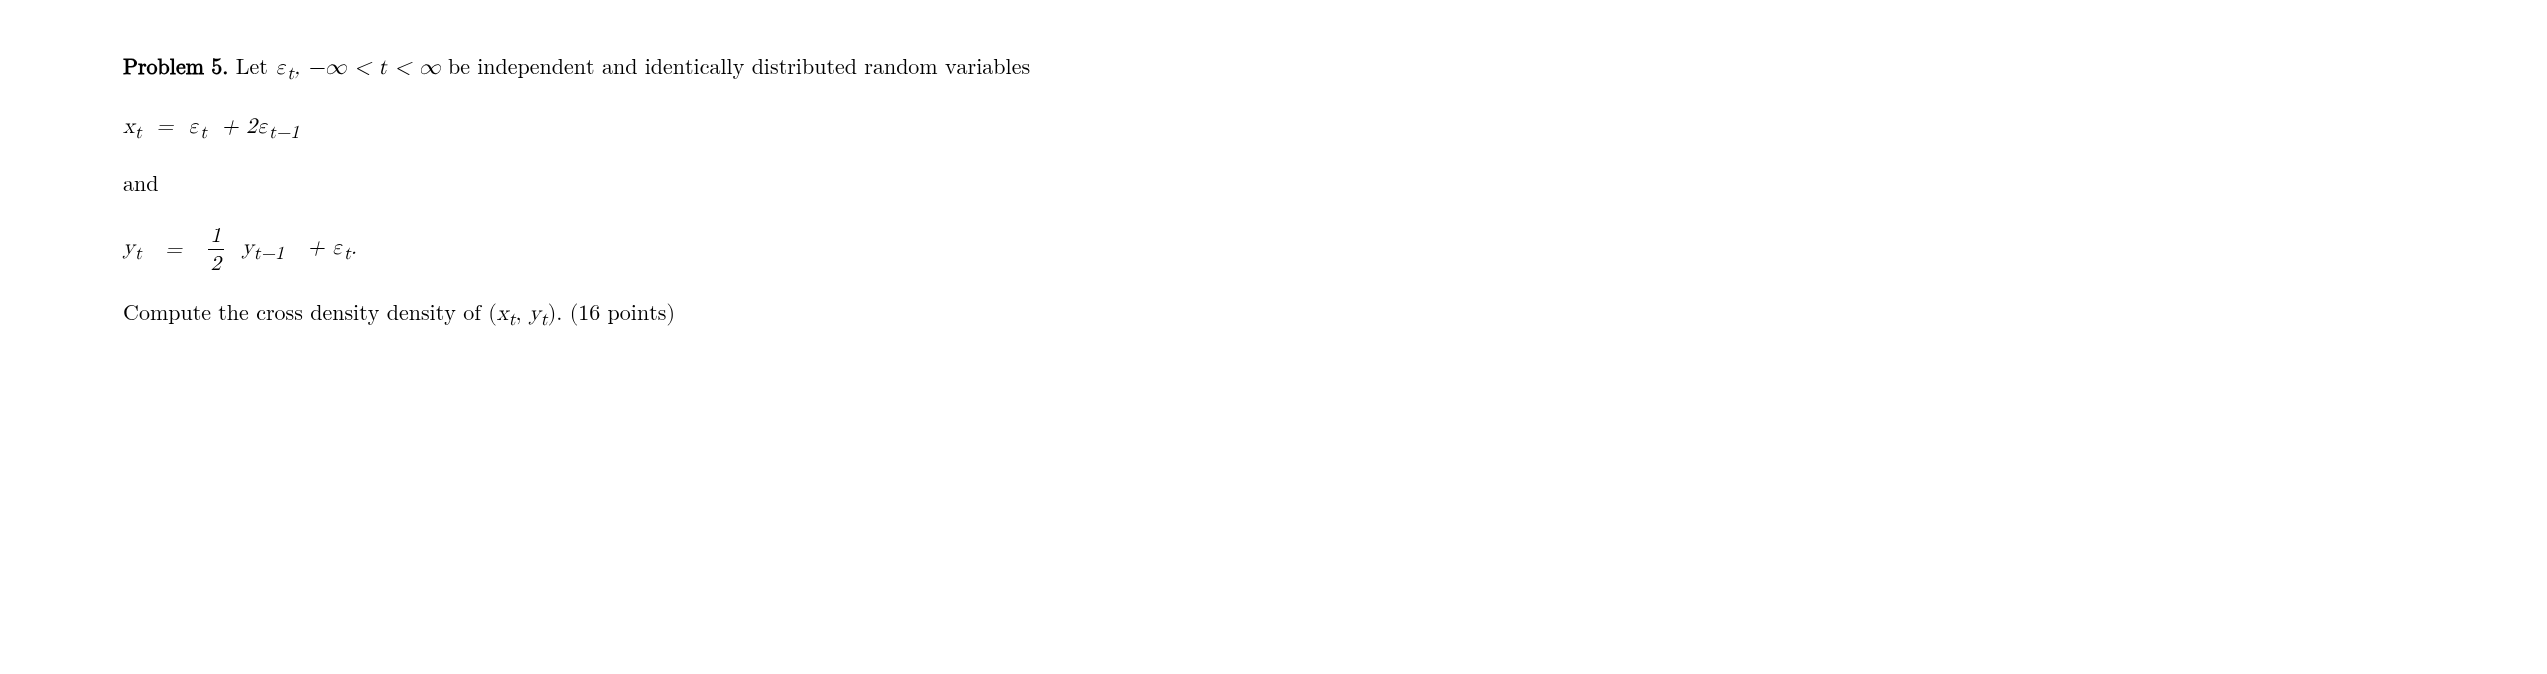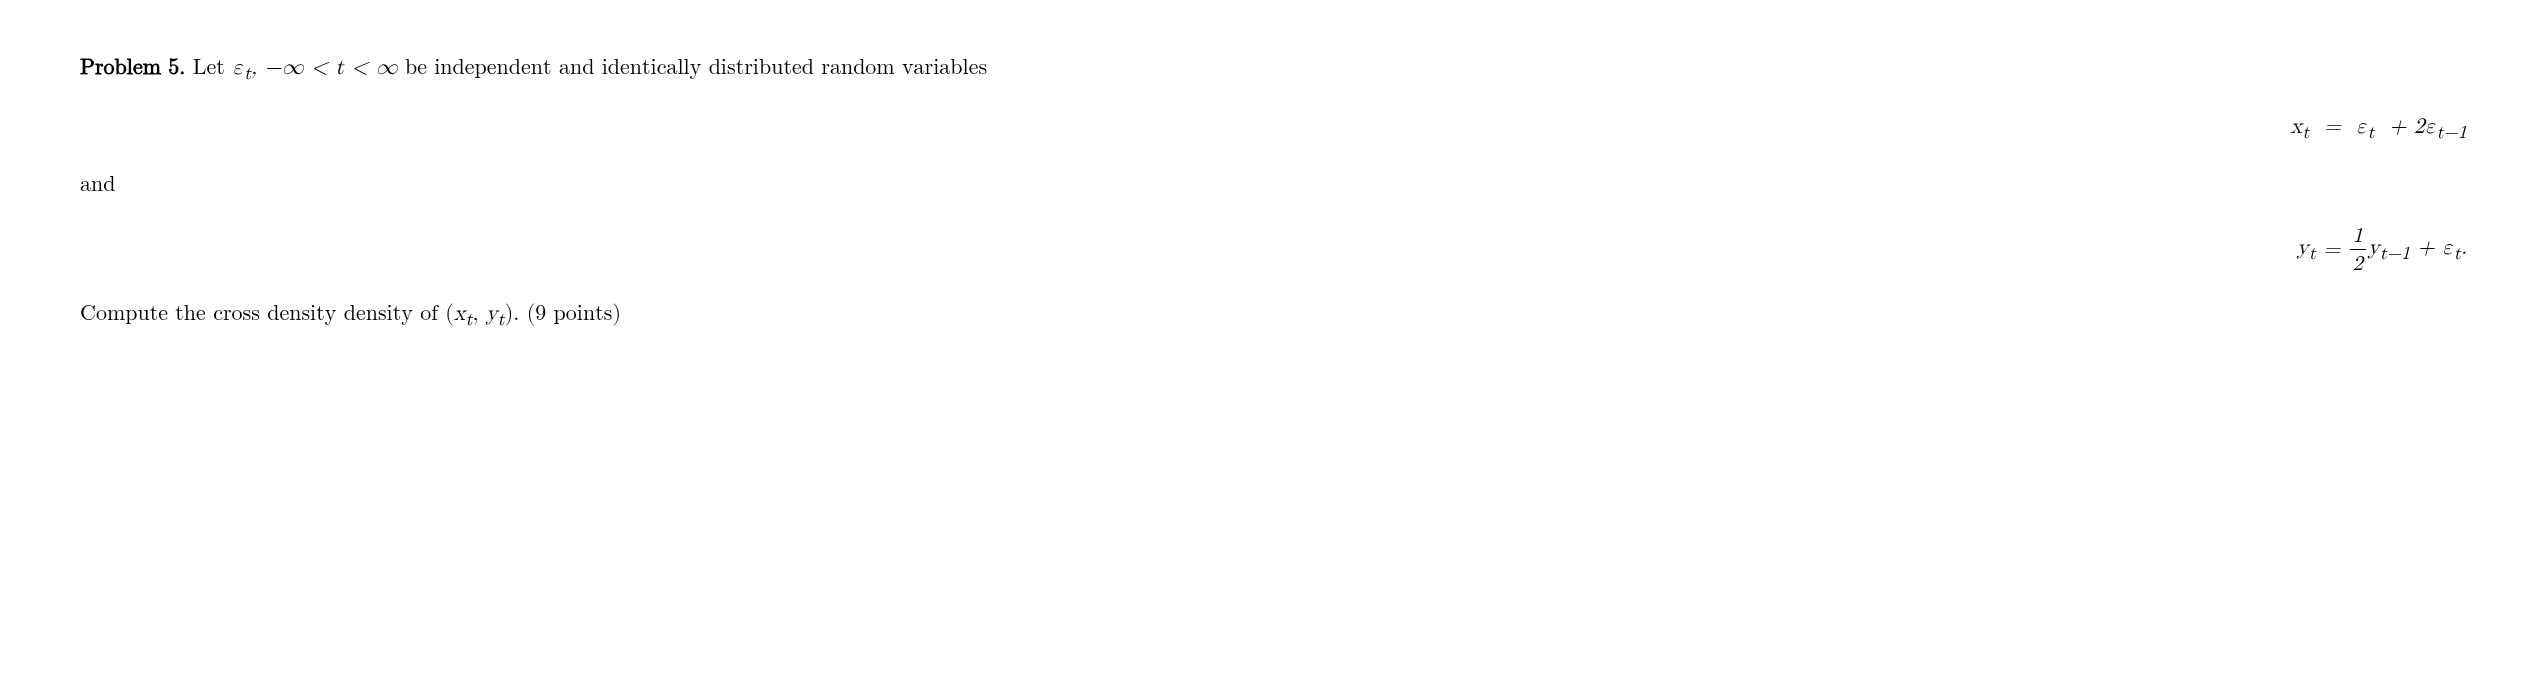--- a/index.html
+++ b/index.html
@@ -21,20 +21,21 @@
     }
 
     .page-container {
       padding: 50px 80px 50px 80px;
       max-width: 2547px;
       width: 100%;
     }
 
     .problem-text {
       line-height: 1.6;
+      margin-left: 43px;
     }
 
     .bold {
       font-weight: bold;
     }
 
     .math-inline {
       font-style: italic;
     }
 
@@ -61,21 +62,21 @@
     }
 
     .and-line {
       margin: 10px 0 10px 0;
       display: block;
     }
 
     .equation-row {
       display: flex;
       align-items: center;
-      justify-content: flex-end;
+      justify-content: flex-start;
       gap: 6px;
       margin: 20px 0;
     }
 
     .eq-label {
       font-style: italic;
     }
   </style>
 </head>
 <body>
@@ -103,31 +104,31 @@
         ε<sub>t</sub>
         &nbsp;+&nbsp;2ε<sub>t−1</sub>
       </span>
     </div>
 
     
     <span class="and-line">and</span>
 
     
     <div class="equation-row">
-      <span class="eq-label" style="display:inline-flex;align-items:center;gap:0;">
+      <span class="eq-label" style="display:inline-flex;align-items:center;gap:16px;">
         <span>y<sub>t</sub></span>
         <span>&nbsp;=&nbsp;</span>
         <span class="fraction">
           <span class="numerator">1</span>
           <span class="denominator">2</span>
         </span>
         <span>y<sub>t−1</sub></span>
         <span>&nbsp;+&nbsp;ε<sub>t</sub>.</span>
       </span>
     </div>
 
     
     <span>
-      <span>Compute the cross density density of (</span><span class="math-inline">x<sub>t</sub></span><span>, </span><span class="math-inline">y<sub>t</sub></span><span>).  (9 points)</span>
+      <span>Compute the cross density density of (</span><span class="math-inline">x<sub>t</sub></span><span>, </span><span class="math-inline">y<sub>t</sub></span><span>).  (16 points)</span>
     </span>
 
   </div>
 </div>
 
 </body></html>

